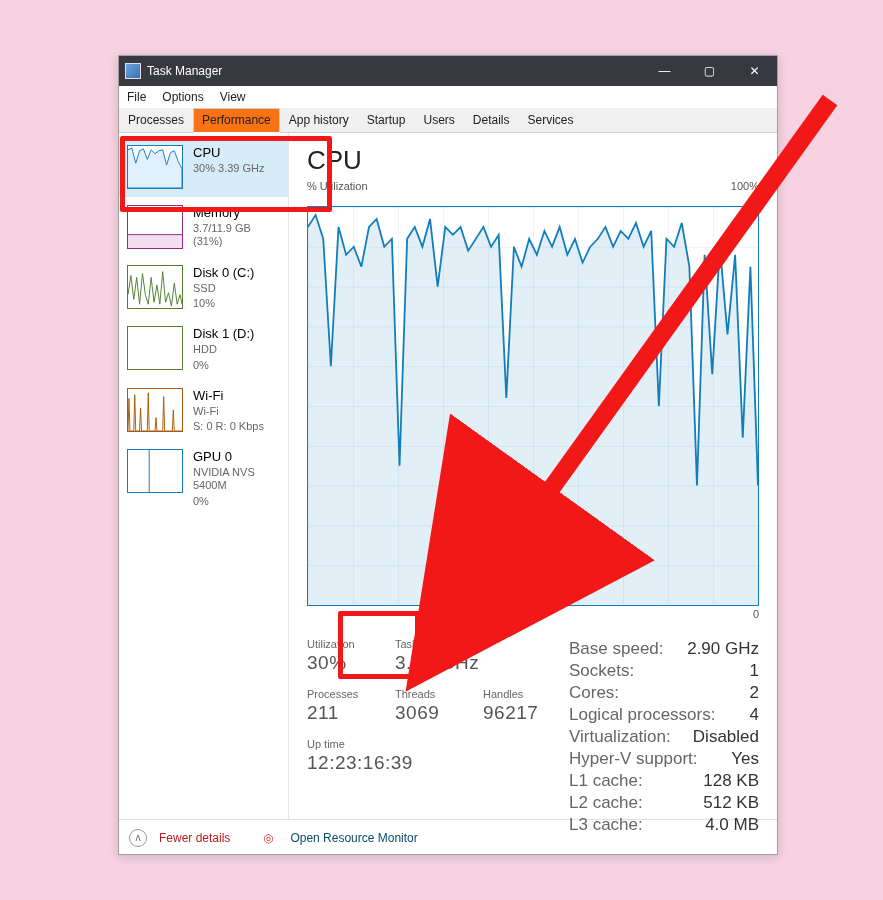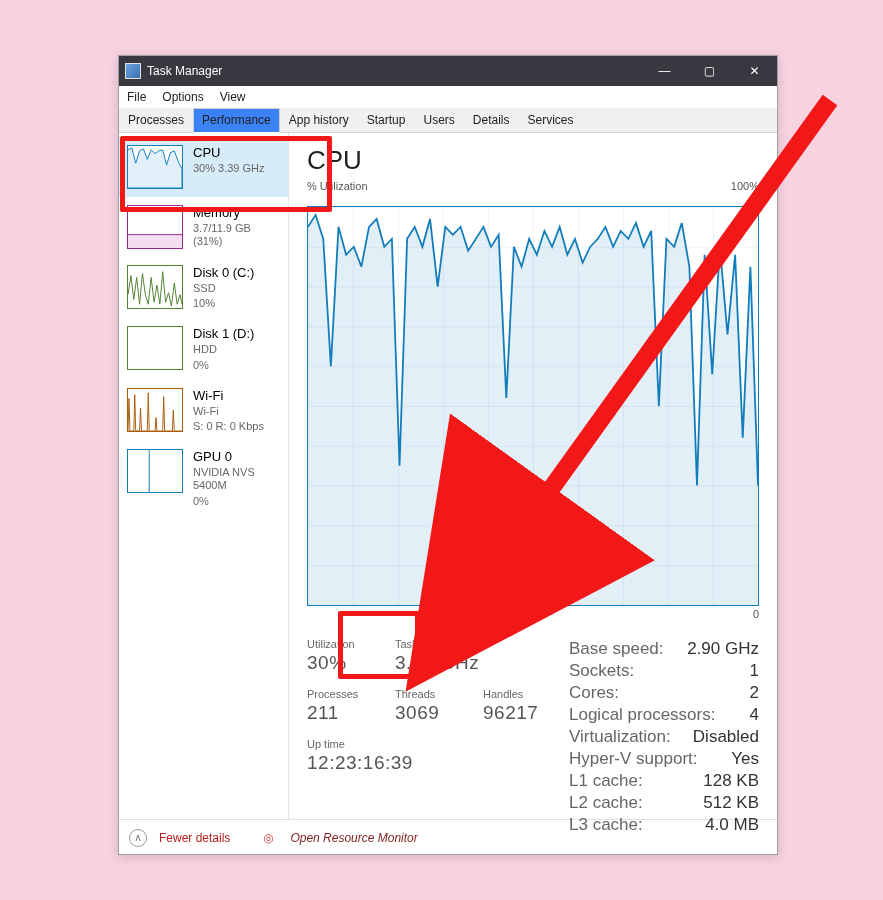--- a/index.html
+++ b/index.html
@@ -7,21 +7,21 @@
   .canvas { width: 711px; height: 900px; position: relative; padding-top: 55px; padding-left: 118px; }
   .window { width: 660px; height: 800px; background: #fff; box-shadow: 0 2px 10px rgba(0,0,0,0.15); position: relative; border: 1px solid #a0a0a0; }
   .titlebar { height: 30px; background: #383940; display: flex; align-items: center; color: #fff; padding-left: 6px; }
   .titlebar .icon { width: 16px; height: 16px; background: linear-gradient(135deg,#6aa6e0,#3a6fb0); margin-right: 6px; border:1px solid #e0e0e0; }
   .titlebar .title { flex: 1; }
   .titlebar .btn { width: 45px; height: 30px; display:flex; align-items:center; justify-content:center; color:#fff; font-size:12px; }
   .menubar { height: 22px; display: flex; align-items: center; padding-left: 0; gap: 0; border-bottom: 0; background:#fff; }
   .menubar .mitem { padding: 2px 8px; cursor: default; }
   .tabbar { display: flex; background: #f0f0f0; border-bottom: 1px solid #d0d0d0; }
   .tabbar .tab { padding: 4px 8px; border: 1px solid transparent; cursor: default; position:relative; }
-  .tabbar .tab.active { background: #3b82f6; border:1px solid #d0d0d0; border-bottom:1px solid #fff; margin-bottom:-1px; }
+  .tabbar .tab.active { background: #f97316; border:1px solid #d0d0d0; border-bottom:1px solid #fff; margin-bottom:-1px; }
   .body { display: flex; height: calc(100% - 30px - 22px - 24px - 36px); }
   .side { width: 214px; border-right: 1px solid #e5e5e5; padding: 4px 0; overflow: hidden; }
   .side-item { display:flex; gap:10px; padding: 8px 8px; align-items:flex-start; }
   .side-item.active { background: #d6ecf9; }
   .thumb { width: 56px; height: 44px; border:1px solid #117dbb; background:#fff; flex:none; position:relative; overflow:hidden; }
   .thumb svg { width:100%; height:100%; display:block; }
   .side-item .label { font-size:13px; color:#000; }
   .side-item .sub { font-size:11px; color:#666; line-height:1.2; margin-top:2px; }
   .main { flex:1; padding: 12px 18px 10px 18px; display:flex; flex-direction:column; }
   .main-head { display:flex; align-items:baseline; justify-content:space-between; padding-bottom:4px; }
@@ -41,21 +41,21 @@
   .stats-left { flex:1; }
   .stat-row { display:flex; gap:18px; margin-bottom:14px; }
   .stat { min-width:70px; }
   .stat .lbl { font-size:11px; color:#666; }
   .stat .val { font-size:19px; color:#555; margin-top:2px; letter-spacing:0.5px; }
   .stats-right { font-size:17px; color:#333; width:190px; }
   .stats-right .kv { display:flex; justify-content:space-between; padding:1px 0; }
   .stats-right .kv .k { color:#666; }
   .footer { height:36px; border-top:1px solid #e0e0e0; display:flex; align-items:center; padding:0 10px; gap:12px; }
   .footer .circle { width:18px; height:18px; border:1px solid #999; border-radius:50%; display:flex; align-items:center; justify-content:center; font-size:10px; color:#666; }
-  .footer .link { color:#7f1d1d;font-style:italic; }
+  .footer .link { color:#0c4a6e; }
   .footer .nolink { color:#b91c1c; }
   .footer .rmicon { width:16px; height:16px; display:inline-flex; align-items:center; justify-content:center; color:#d33; margin-right:2px;}
   
   .anno-box { position:absolute; border:5px solid #f31818; border-radius:2px; pointer-events:none; }
   .arrow { position:absolute; pointer-events:none; }
 </style>
 </head>
 <body>
 
 <div class="canvas">

